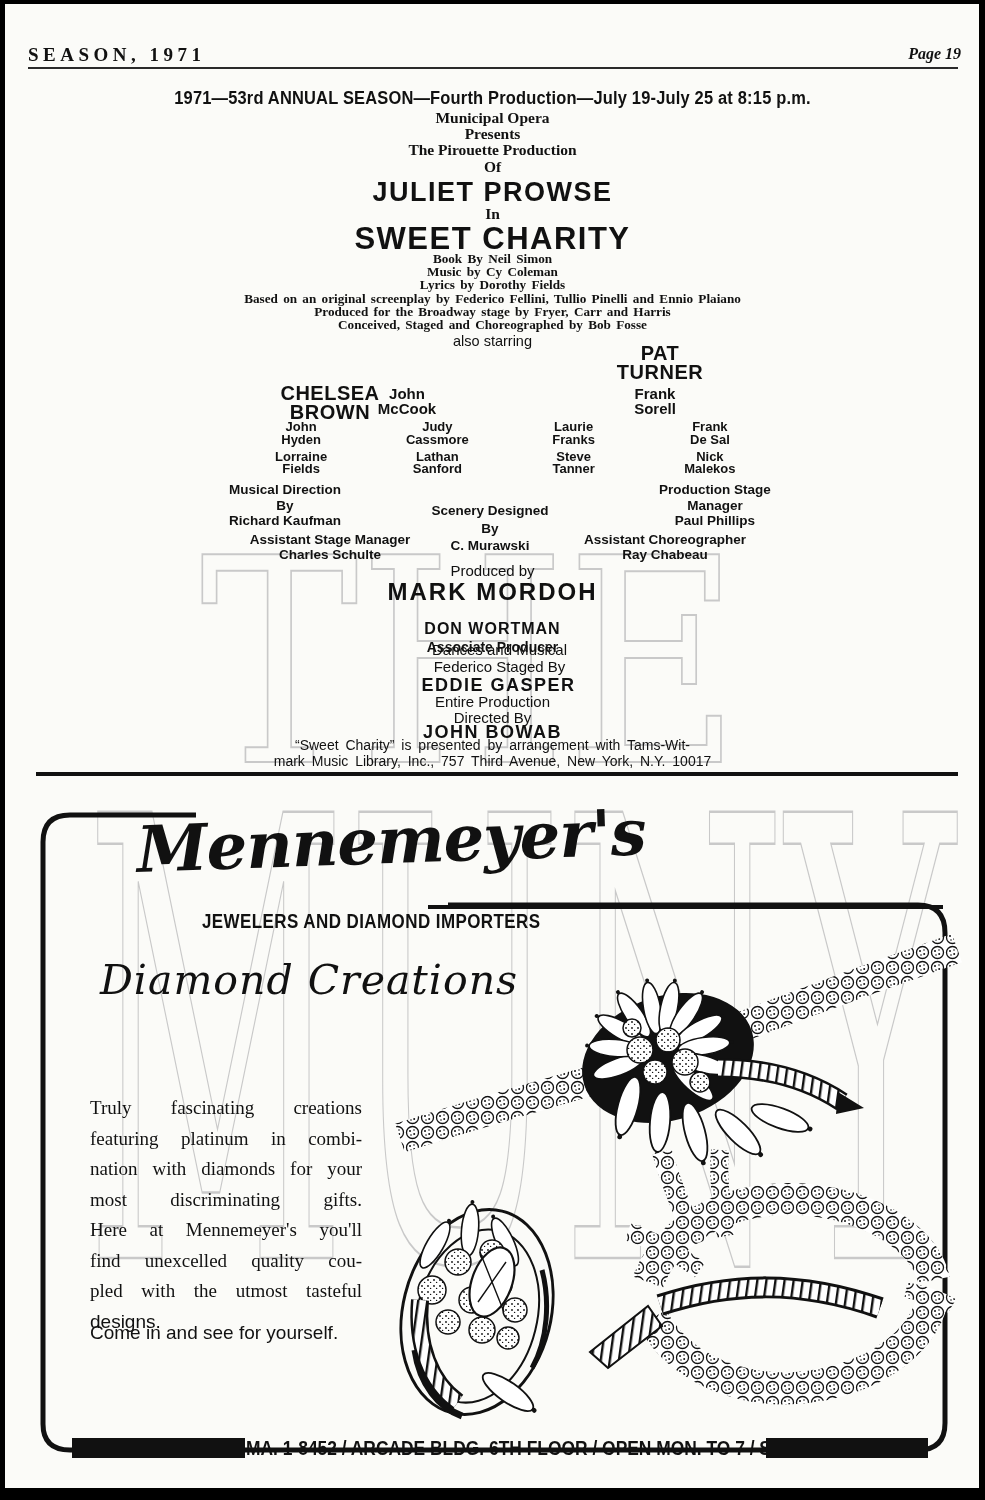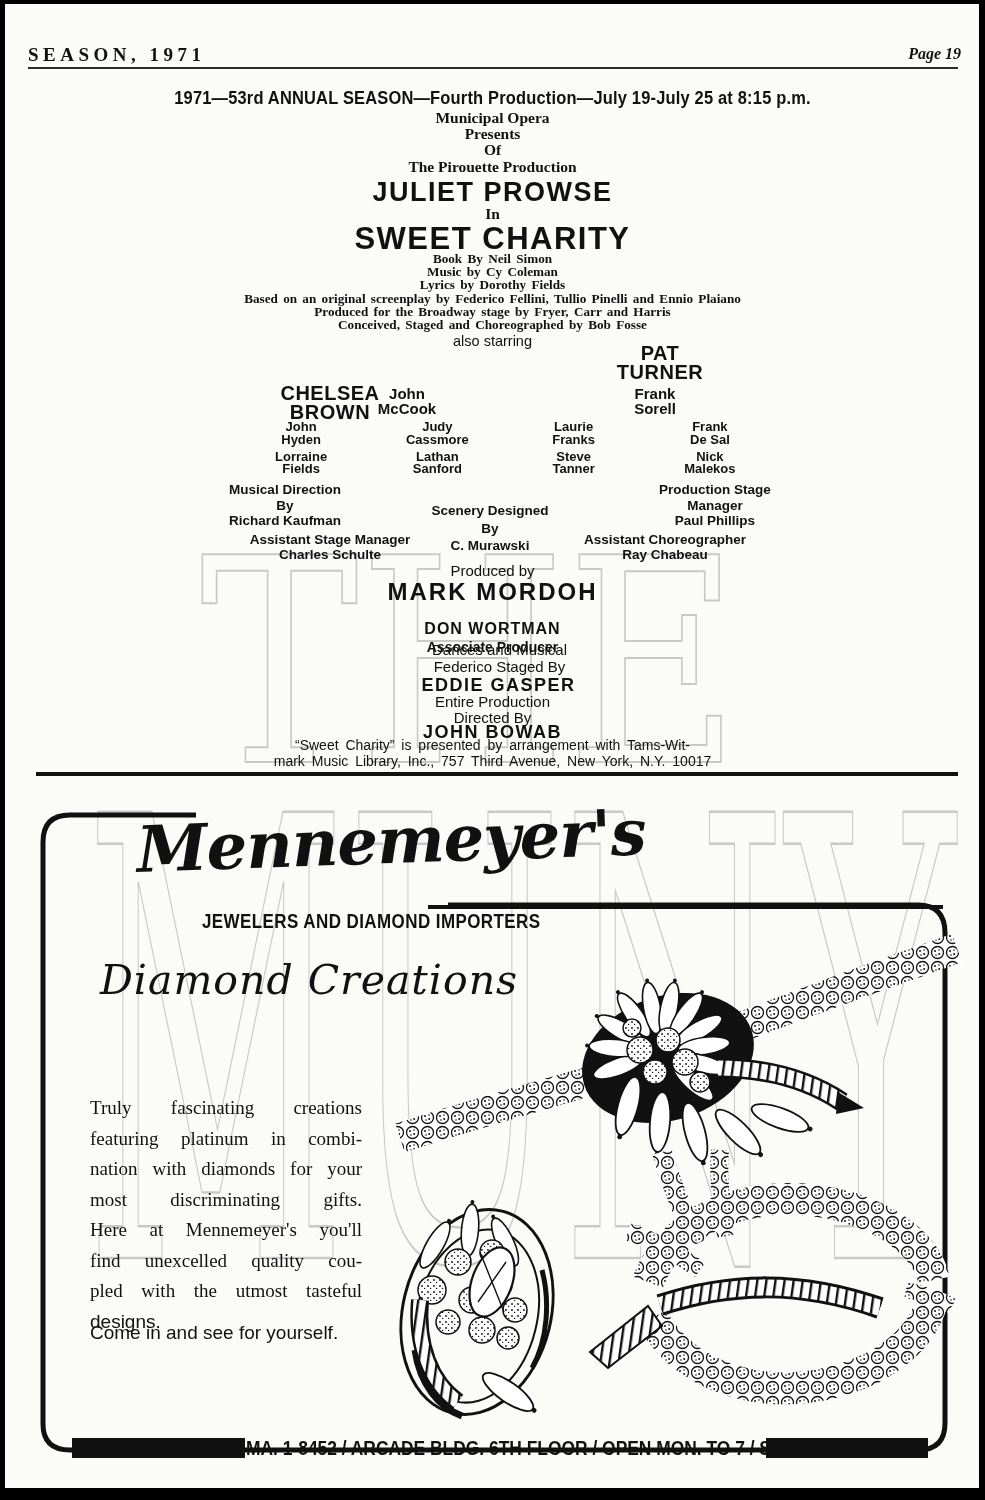--- a/index.html
+++ b/index.html
@@ -88,22 +88,22 @@
 
   <div class="abs hdr-left serifb content">SEASON, 1971</div>
   <div class="abs hdr-right serifb content">Page 19</div>
   <div class="abs hdr-rule content"></div>
 
   <div class="abs ctr heading sans-b cond content">1971—53rd ANNUAL SEASON—Fourth Production—July 19-July 25 at 8:15 p.m.</div>
 
   <div class="abs ctr presents serifb content">
     <div>Municipal Opera</div>
     <div>Presents</div>
+    <div>The Pirouette Production</div>
     <div>Of</div>
-    <div>The Pirouette Production</div>
   </div>
 
   <div class="abs ctr star sans-b content">JULIET PROWSE</div>
   <div class="abs ctr inword serifb content">In</div>
   <div class="abs ctr title sans-b content">SWEET CHARITY</div>
 
   <div class="abs ctr credits serifb content">
     <div>Book By Neil Simon</div>
     <div>Music by Cy Coleman</div>
     <div>Lyrics by Dorothy Fields</div>

